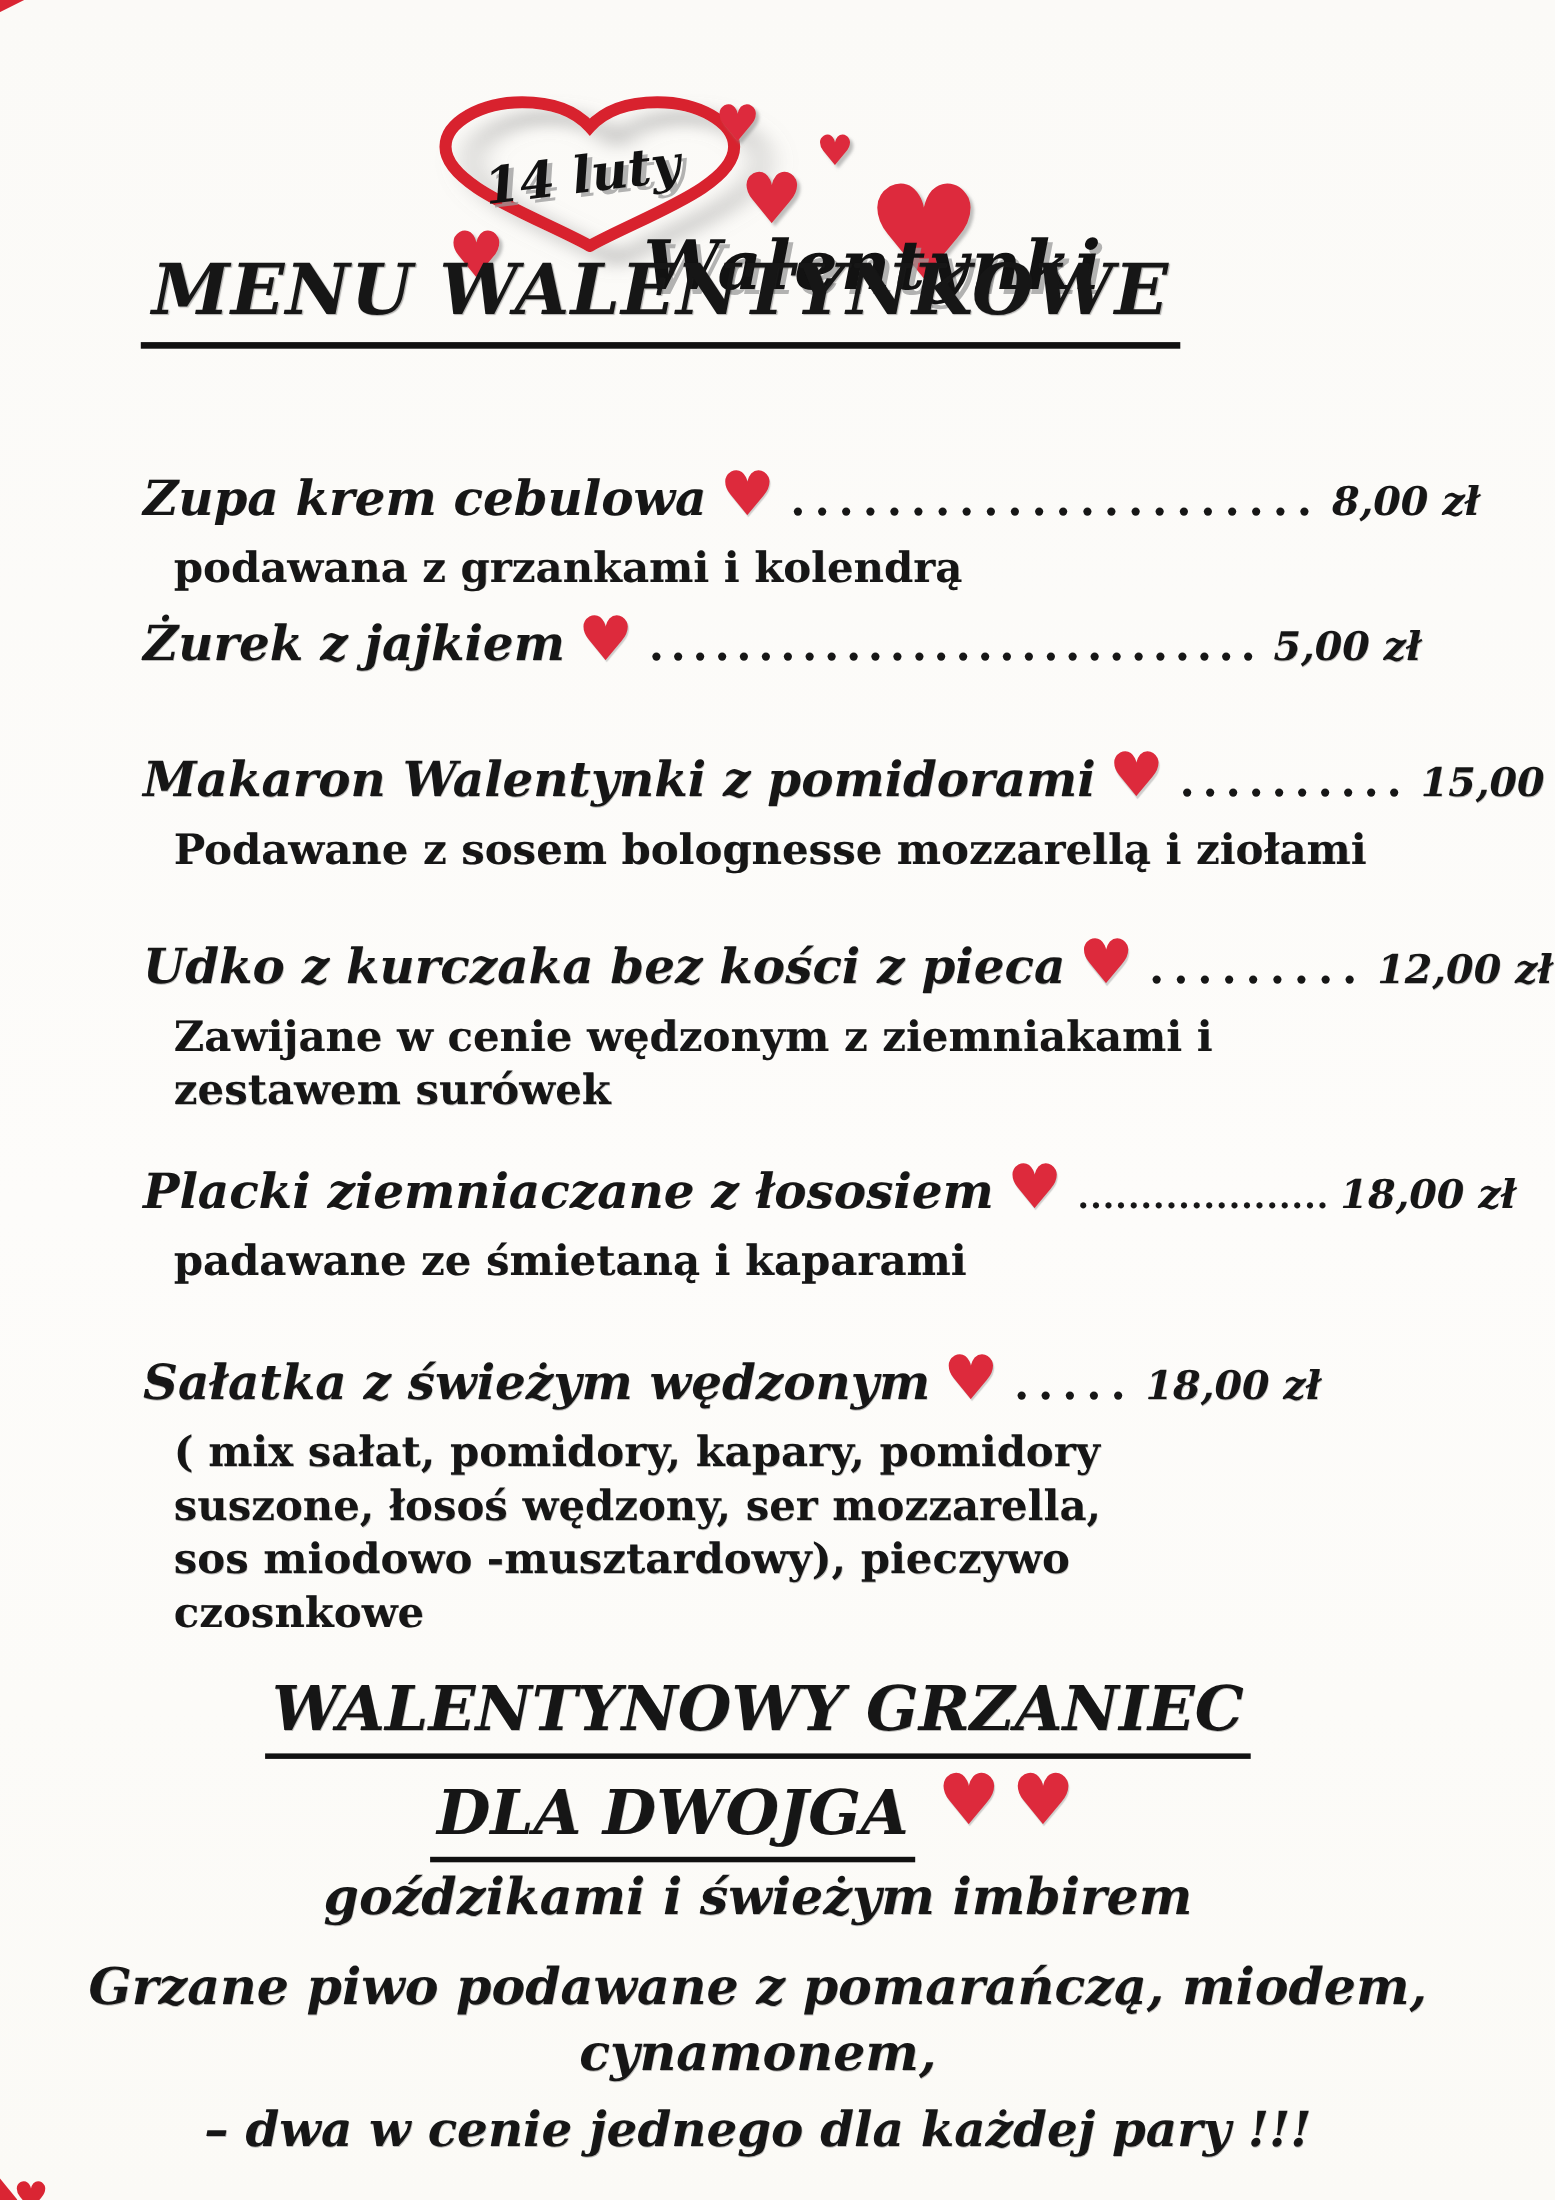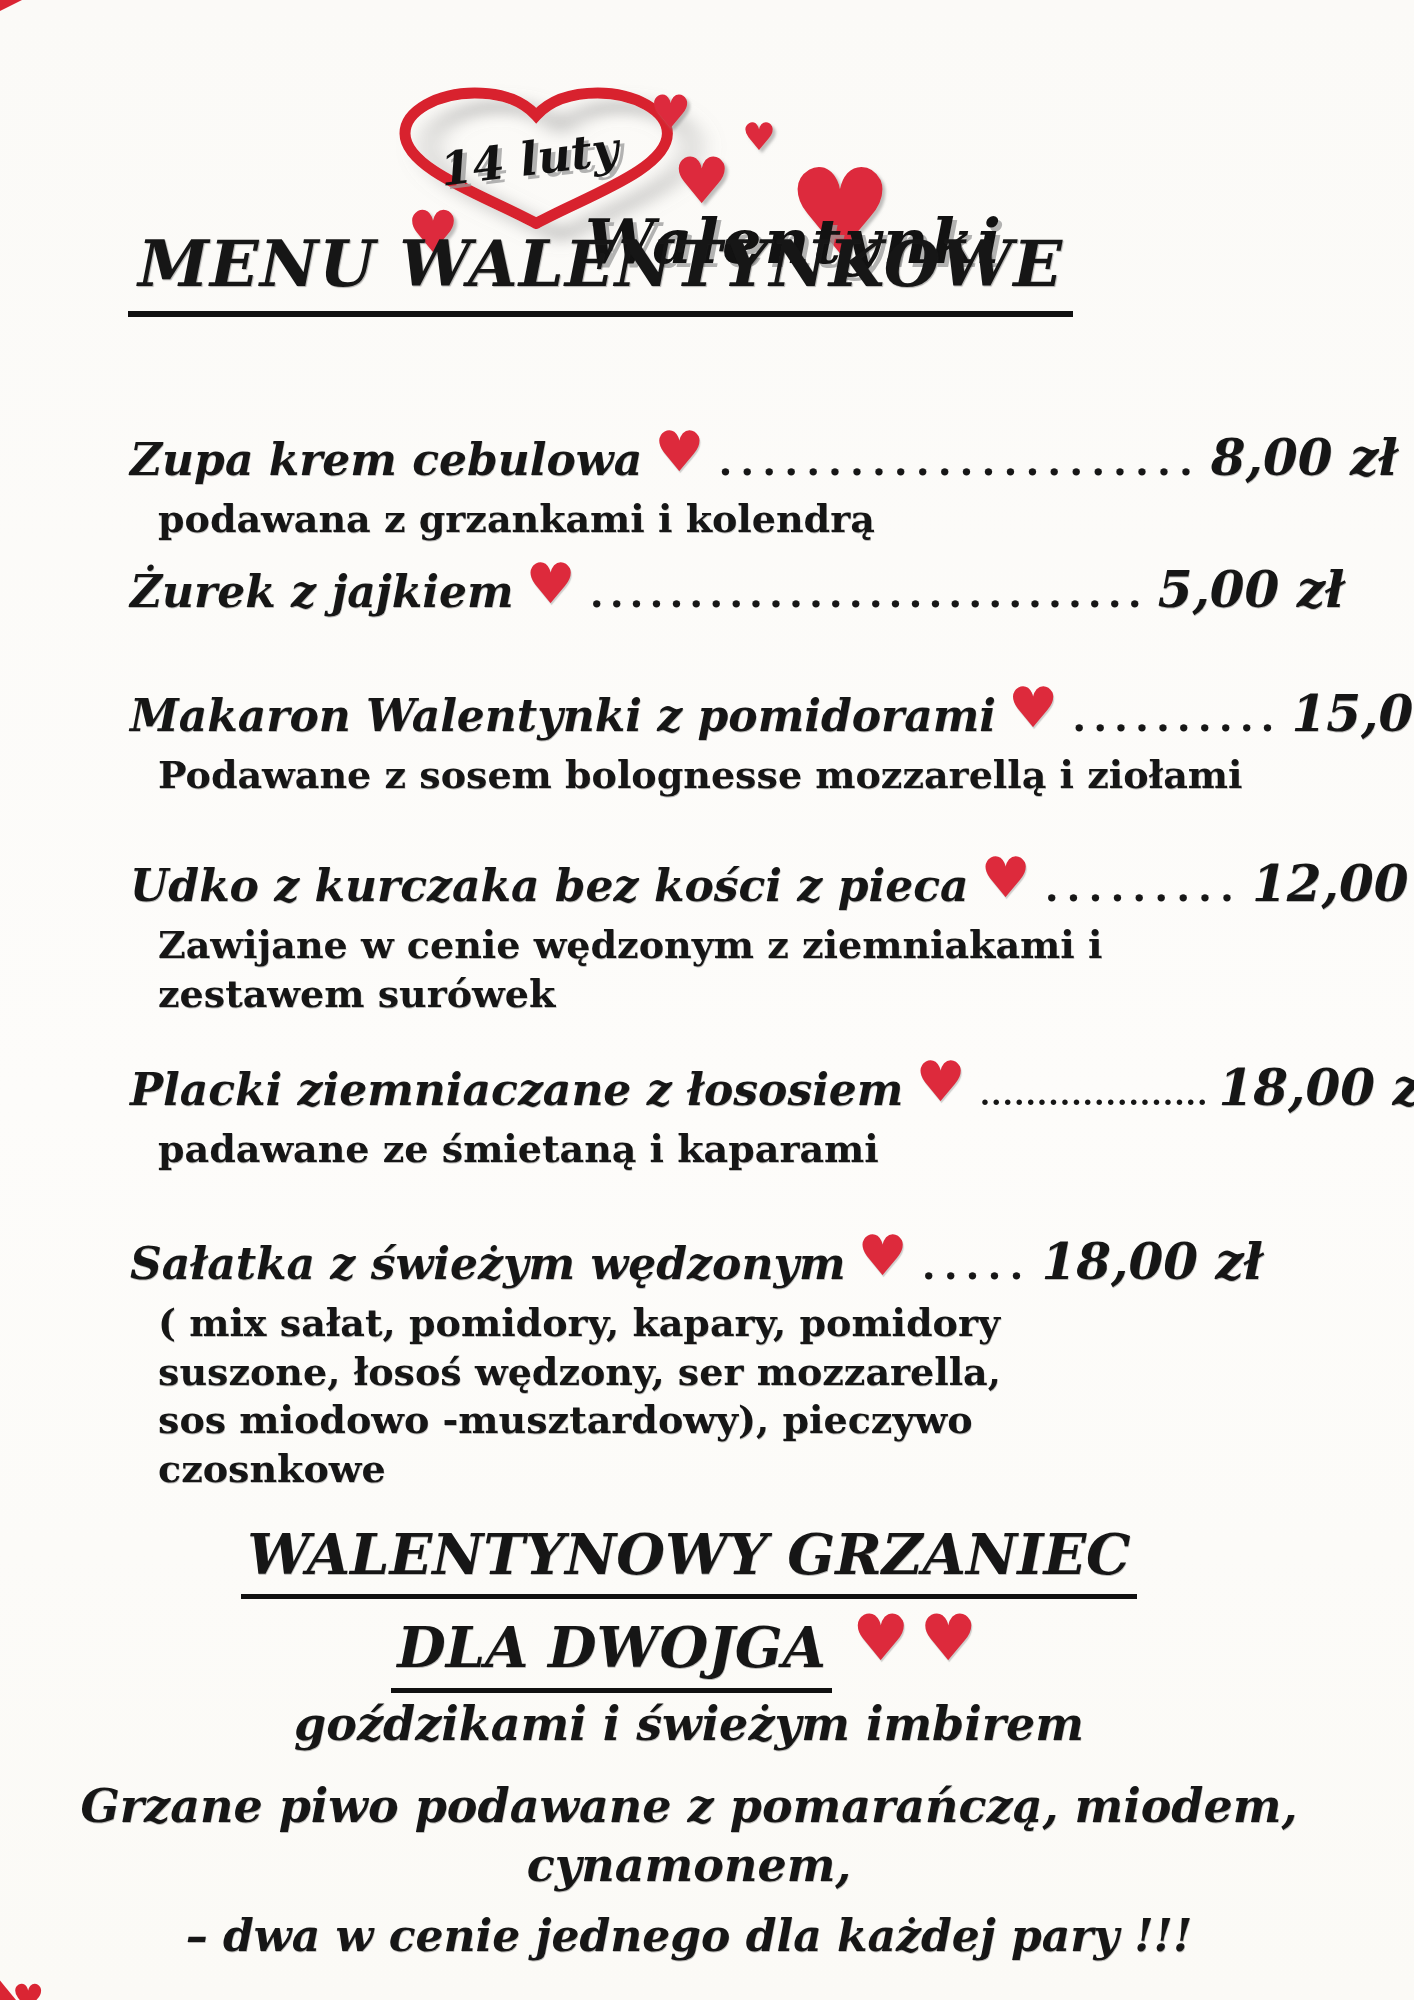--- a/index.html
+++ b/index.html
@@ -50,21 +50,21 @@
     font-family:"DejaVu Sans",sans-serif;color:#dd2a3c;font-size:56px;line-height:1;
     margin:0 14px 0 12px;align-self:center;position:relative;top:-6px;
     text-shadow:1px 2px 1px rgba(120,120,120,.35);
   }
   .dots{font-weight:bold;font-size:40px;}
   .ls8{letter-spacing:8px;}
   .ls7{letter-spacing:7px;}
   .ls6{letter-spacing:6px;}
   .dots-small{font-size:30px;letter-spacing:1px;}
   .price{
-    font-size:50px;font-style:italic;font-weight:bold;margin-left:10px;
+    font-size:36px;font-style:italic;font-weight:bold;margin-left:10px;
     text-shadow:.5px .5px .5px rgba(40,40,40,.3);
   }
   .item-desc{
     font-size:38px;font-weight:bold;line-height:1.28;margin-top:8px;
     text-shadow:.5px .5px .5px rgba(40,40,40,.3);
     margin-left:28px;
   }
   .desc-w960{max-width:960px;white-space:normal;}
   .desc-w880{max-width:880px;white-space:normal;}
   

